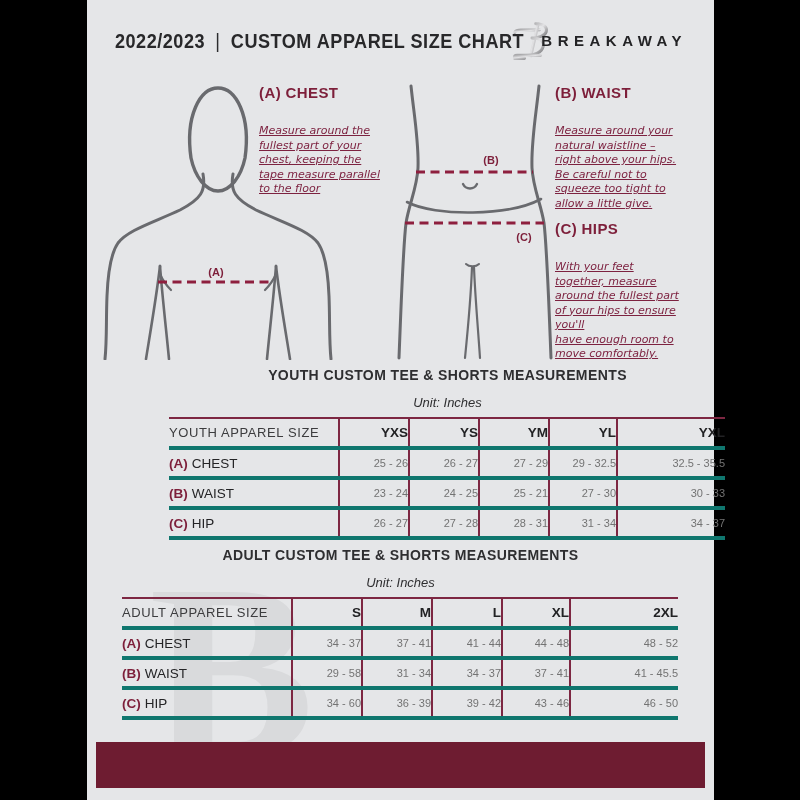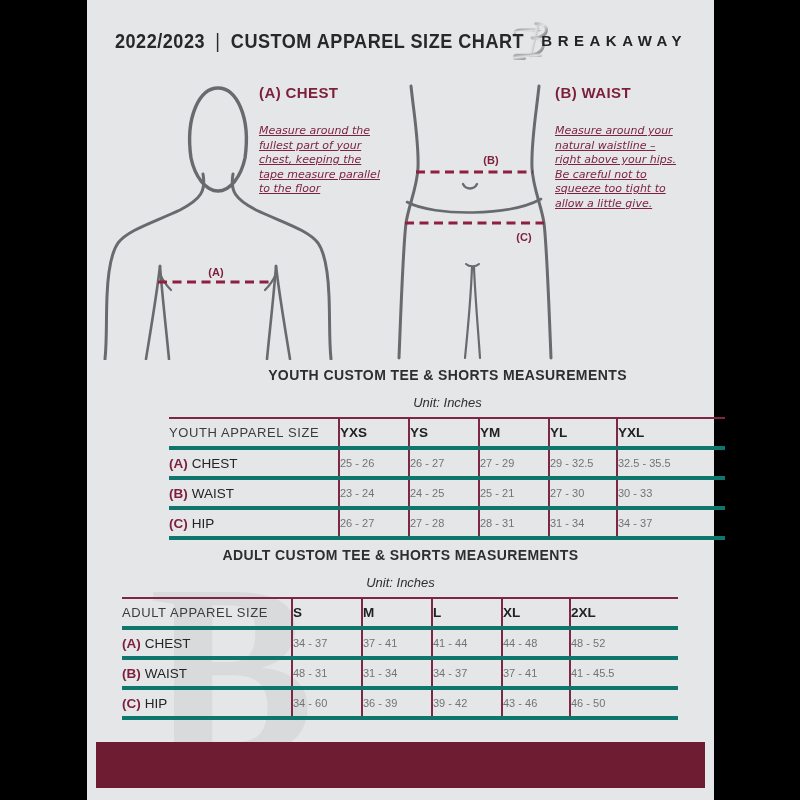--- a/index.html
+++ b/index.html
@@ -39,21 +39,21 @@
   
   .tsec{position:absolute;left:0;width:100%;z-index:1;}
   .tsec.youth{top:366px;padding-left:47px;}
   .tsec.adult{top:546px;}
   .ttitle{text-align:center;font-size:14px;font-weight:700;letter-spacing:0.4px;color:#2e2e30;line-height:18px;}
   .tunit{text-align:center;font-style:italic;font-size:13px;color:#2e2e30;line-height:17px;margin-top:10px;}
   table.size{border-collapse:collapse;margin:6px 0 0 35px;width:556px;table-layout:fixed;}
   table.size tr{height:30px;border-bottom:4px solid #0f766e;}
   table.size tr:first-child{border-top:2px solid #7d2742;}
   table.size td{padding:0;vertical-align:middle;}
-  table.size td + td{border-left:2px solid #7d2742;text-align:left;}
+  table.size td + td{border-left:2px solid #7d2742;text-align:right;}
   td.label-head{padding-left:14px;font-size:13px;letter-spacing:0.6px;color:#3c3c3e;}
   td.size-head{font-weight:700;font-size:13.5px;color:#222224;}
   td.row-label{padding-left:14px;font-size:13.5px;color:#242426;}
   td.row-label .pfx{font-weight:700;color:#7d1f3a;margin-right:4px;}
   td.val{font-size:11px;color:#737373;border-radius:6px;}
 
   
   .footer-bar{position:absolute;left:9px;top:742px;width:609px;height:46px;
               background:#6e1c31;z-index:3;}
 </style>
@@ -132,20 +132,30 @@
     </div>
     <div class="instr waist">
       <h3>(B) WAIST</h3>
       <p>Measure around your
 natural waistline –
 right above your hips.
 Be careful not to
 squeeze too tight to
 allow a little give.</p>
     </div>
+    <div class="instr hips">
+      <h3>(C) HIPS</h3>
+      <p>With your feet
+together, measure
+around the fullest part
+of your hips to ensure
+you'll
+have enough room to
+move comfortably.</p>
+    </div>
 
     <div class="tsec youth">
       <div class="ttitle">YOUTH CUSTOM TEE &amp; SHORTS MEASUREMENTS</div>
       <div class="tunit">Unit: Inches</div>
       <table class="size">
         <colgroup>
             <col style="width:170px">
             <col style="width:70px">
             <col style="width:70px">
             <col style="width:70px">
@@ -213,21 +223,21 @@
         <tr>
           <td class="row-label"><span class="pfx">(A)</span><span>CHEST</span></td>
           <td class="val">34 - 37</td>
           <td class="val">37 - 41</td>
           <td class="val">41 - 44</td>
           <td class="val">44 - 48</td>
           <td class="val">48 - 52</td>
         </tr>
         <tr>
           <td class="row-label"><span class="pfx">(B)</span><span>WAIST</span></td>
-          <td class="val">48 - 31</td>
+          <td class="val">29 - 58</td>
           <td class="val">31 - 34</td>
           <td class="val">34 - 37</td>
           <td class="val">37 - 41</td>
           <td class="val">41 - 45.5</td>
         </tr>
         <tr>
           <td class="row-label"><span class="pfx">(C)</span><span>HIP</span></td>
           <td class="val">34 - 60</td>
           <td class="val">36 - 39</td>
           <td class="val">39 - 42</td>

